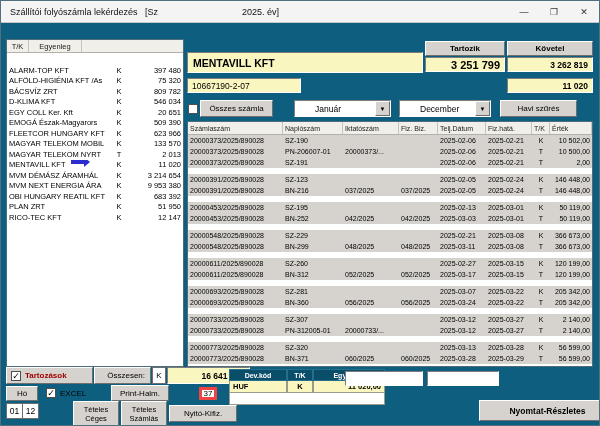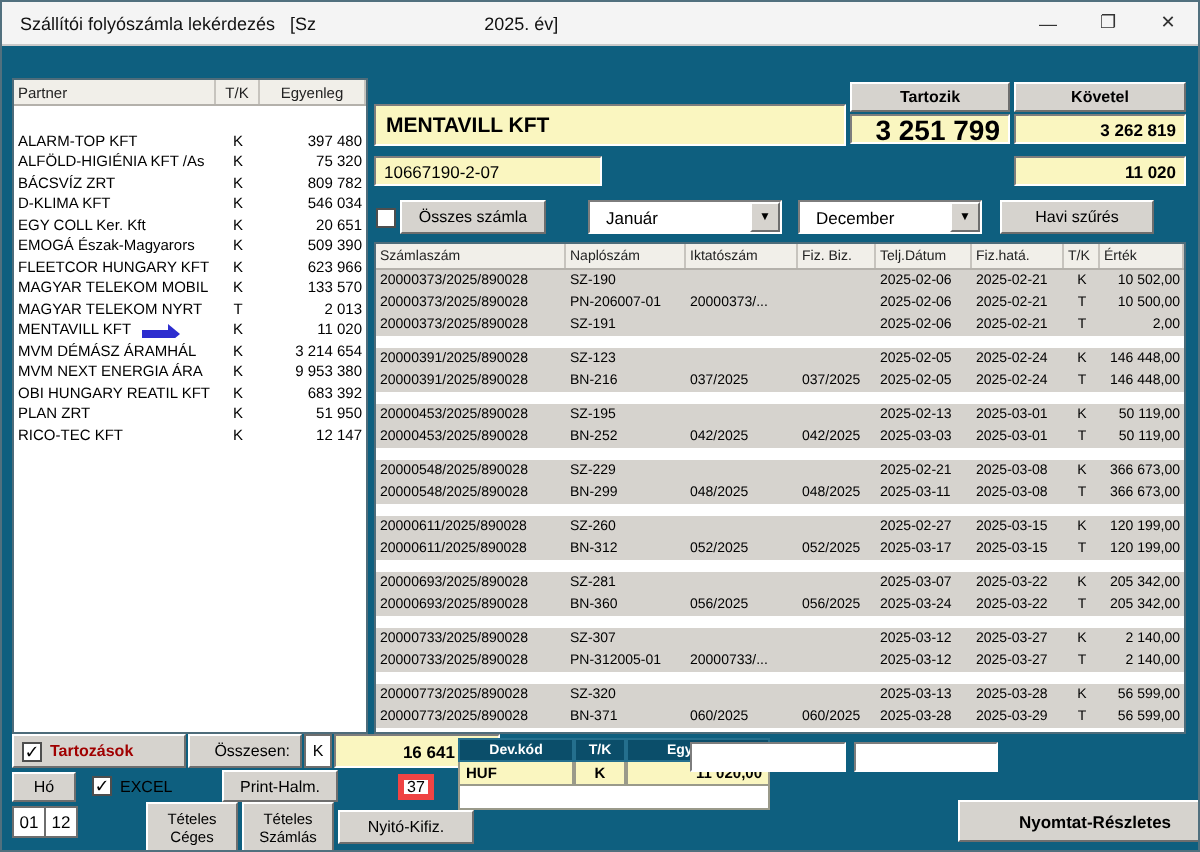--- a/index.html
+++ b/index.html
@@ -26,40 +26,40 @@
   .center { justify-content: center; text-align: center; }
 
   
   .partner-panel { left: 5px; top: 16px; width: 178px; height: 328px; background: #fff; border: 1px solid #4e6c7a; overflow: hidden; }
   .p-header { display: flex; height: 13px; background: #f1efe9; border-bottom: 1px solid #b4b1ab; font-size: 7.5px; color: #222; }
   .p-header span { display: flex; align-items: center; padding: 0 2px; border-right: 1px solid #c7c4be; }
   .pc0 { flex: 0 0 101px; width: 101px; }
   .pc1 { flex: 0 0 22px; width: 22px; }
   .pc2 { flex: 0 0 53px; width: 53px; }
   .p-row { display: flex; height: 10.5px; font-size: 7.5px; color: #000; align-items: center; }
-  .pcell { display: flex; align-items: flex-end; padding: 0 2px; overflow: hidden; white-space: nowrap; margin-top: 24px; }
+  .pcell { display: flex; align-items: flex-start; padding: 0 2px; overflow: hidden; white-space: nowrap; margin-top: 24px; }
   .sel-arrow { position: relative; display: inline-block; width: 13px; height: 4px; background: #2d2dcf; margin-left: 5px; flex: 0 0 13px; }
   .sel-arrow::after { content: ''; position: absolute; right: -6px; top: -3px; border-left: 6px solid #2d2dcf; border-top: 5px solid transparent; border-bottom: 5px solid transparent; }
 
   
   .tartozik-h { left: 424px; top: 18px; width: 80px; height: 15px; font-size: 8px; font-weight: bold; }
   .kovetel-h  { left: 506px; top: 18px; width: 86px; height: 15px; font-size: 8px; font-weight: bold; }
-  .tartozik-v { left: 424px; top: 34px; width: 80px; height: 15px; font-size: 14px; font-weight: bold; display: flex; align-items: center; padding-right: 4px; }
+  .tartozik-v { left: 424px; top: 34px; width: 80px; height: 15px; font-size: 11px; font-weight: bold; display: flex; align-items: center; padding-right: 4px; }
   .kovetel-v  { left: 506px; top: 34px; width: 86px; height: 15px; font-size: 8.5px; font-weight: bold; display: flex; align-items: center; padding-right: 4px; }
   .partner-field { left: 186px; top: 29px; width: 236px; height: 21px; font-size: 10.5px; font-weight: bold; display: flex; align-items: center; padding-left: 5px; }
   .tax-field { left: 186px; top: 55px; width: 114px; height: 15px; font-size: 8.5px; display: flex; align-items: center; padding-left: 4px; }
   .balance-field { left: 506px; top: 55px; width: 86px; height: 15px; font-size: 8.5px; font-weight: bold; display: flex; align-items: center; padding-right: 4px; }
 
   
   .osszes-check { left: 187px; top: 81px; }
   .osszes-btn { left: 199px; top: 77px; width: 73px; height: 17px; font-size: 8px; }
   .combo { display: flex; align-items: stretch; padding: 0; }
   .combo-from { left: 293px; top: 77px; width: 97px; height: 17px; }
   .combo-to { left: 398px; top: 77px; width: 92px; height: 17px; }
-  .combo-text { flex: 1; font-size: 8.5px; display: flex; align-items: center; padding-left: 8px; overflow: hidden; white-space: nowrap; }
+  .combo-text { flex: 1; font-size: 8.5px; display: flex; align-items: center; padding-left: 20px; overflow: hidden; white-space: nowrap; }
   .combo-arrow { flex: 0 0 15px; font-size: 6px; }
   .havi-btn { left: 499px; top: 77px; width: 77px; height: 17px; font-size: 8px; }
 
   
   .invoice-panel { left: 186px; top: 98px; width: 406px; height: 246px; background: #fff; border: 1px solid #4e6c7a; overflow: hidden; }
   .i-header { display: flex; height: 13px; background: #f1efe9; border-bottom: 1px solid #b4b1ab; font-size: 7px; color: #222; }
   .i-header span { display: flex; align-items: center; padding: 0 2px; border-right: 1px solid #c7c4be; overflow: hidden; white-space: nowrap; }
   .c0 { flex: 0 0 95px; width: 95px; }
   .c1 { flex: 0 0 60px; width: 60px; }
   .c2 { flex: 0 0 56px; width: 56px; }
@@ -116,21 +116,20 @@
       <div class="winbtn">—</div>
       <div class="winbtn">❐</div>
       <div class="winbtn">✕</div>
     </div>
   </div>
 
   <div class="content">
 
     <div class="abs partner-panel">
       <div class="p-header">
-        <span class="pc0">Partner</span>
         <span class="pc1 center">T/K</span>
         <span class="pc2 center">Egyenleg</span>
       </div>
       <div>
           <div class="p-row">
             <span class="pc0 pcell">
               <span>ALARM-TOP KFT</span>
             </span>
             <span class="pc1 pcell center">K</span>
             <span class="pc2 pcell right">397 480</span>

